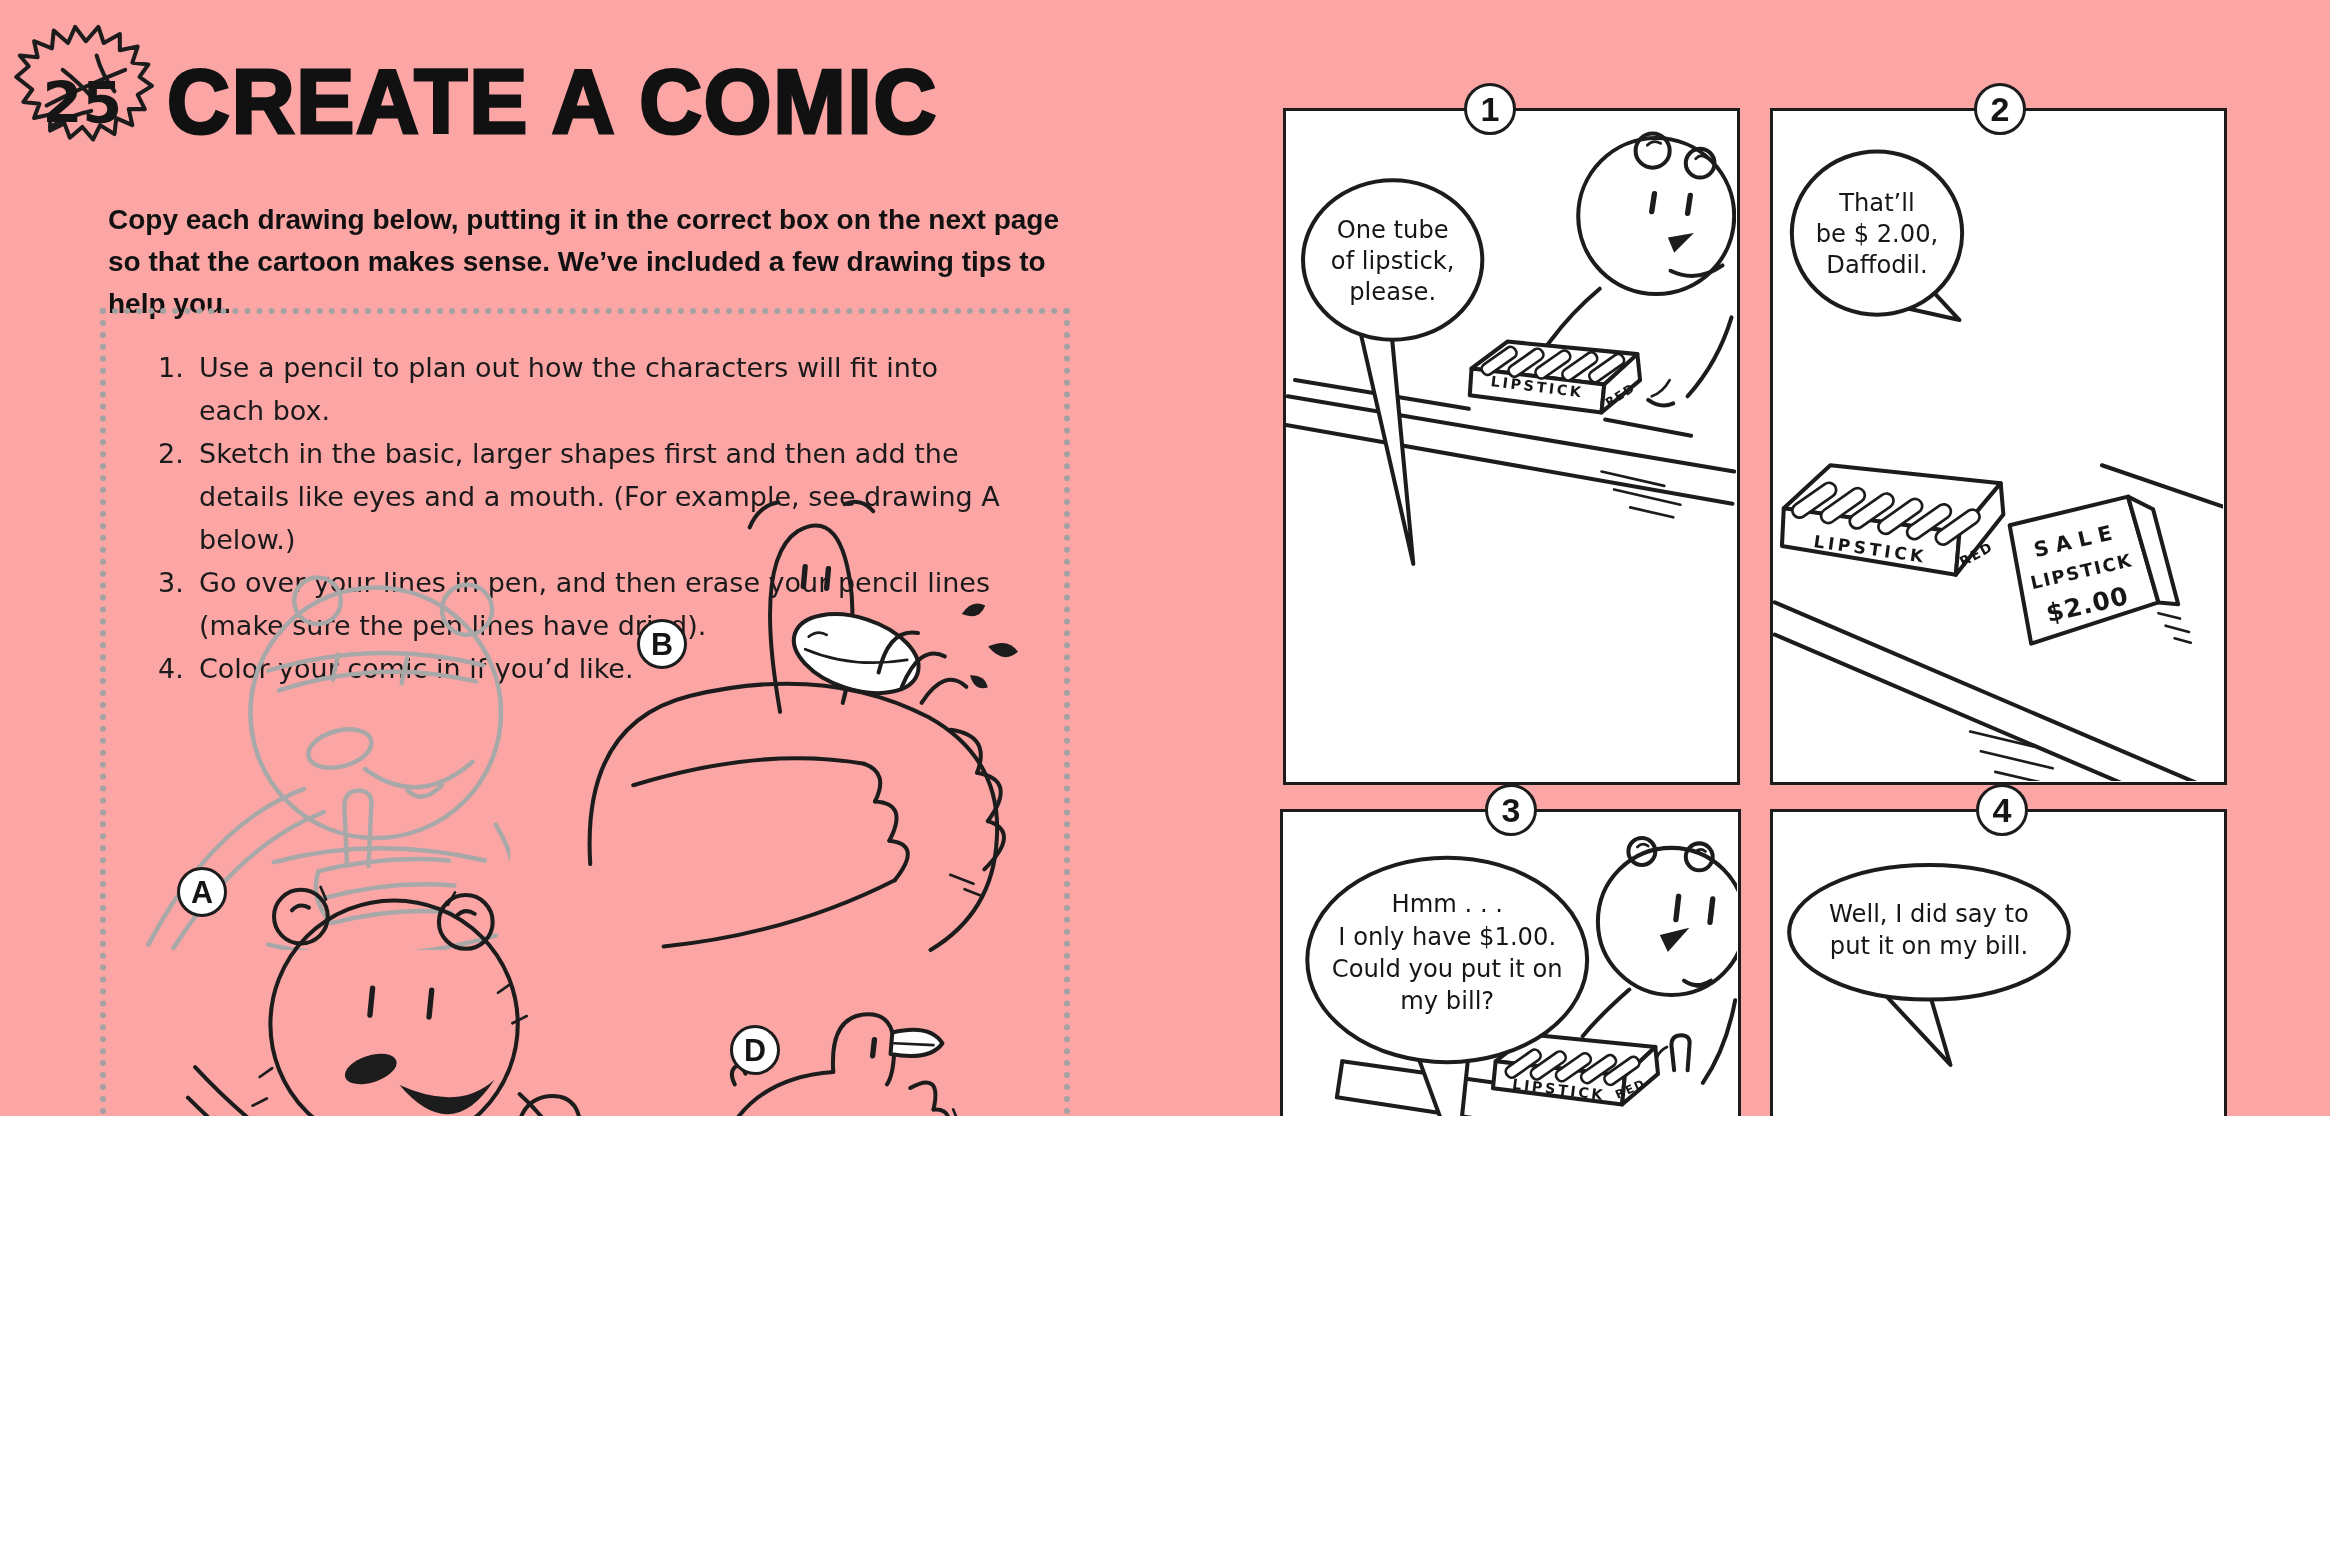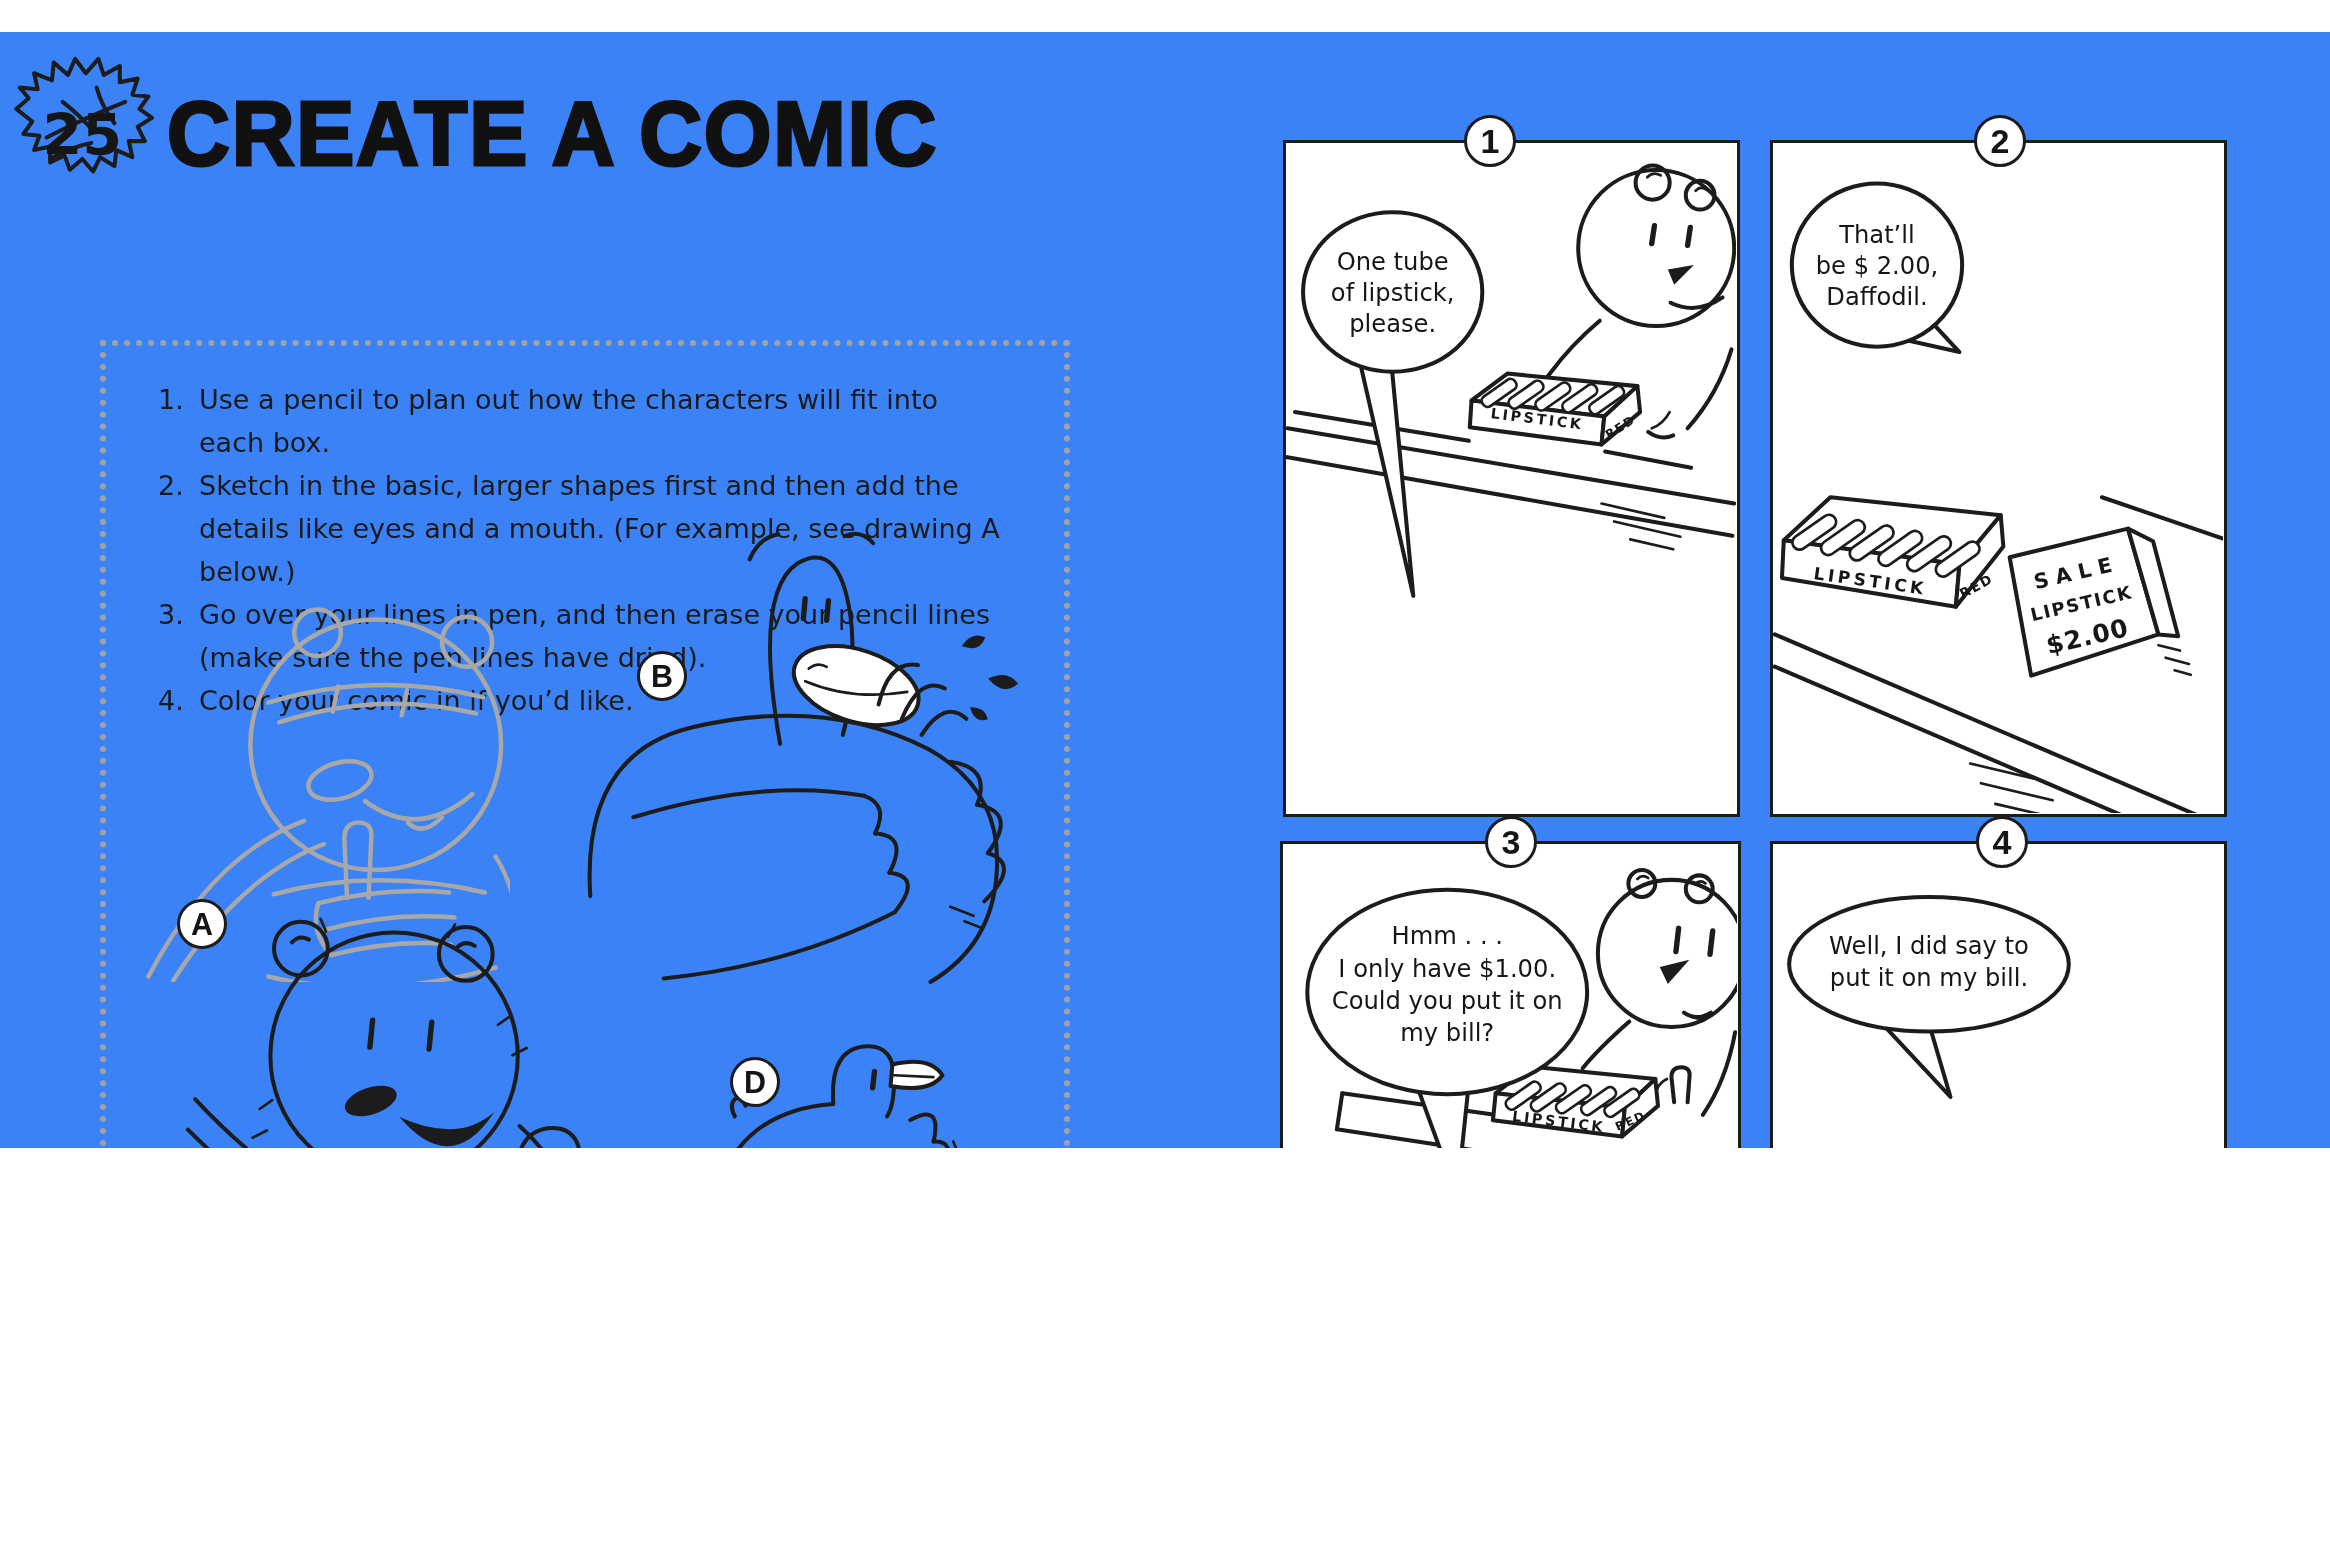--- a/index.html
+++ b/index.html
@@ -1,17 +1,17 @@
 <!DOCTYPE html>
 <html style="font-size:14.3px"><head>
 <meta charset="utf-8">
 <style>
   html,body{margin:0;padding:0;background:#ffffff;}
-  .spread{position:relative;width:2330px;height:1116px;background:#3b82f6;overflow:hidden;
-          font-family:"Liberation Sans",sans-serif;color:#151515;margin-top:32px;}
+  .spread{position:relative;width:2330px;height:1116px;background:#fca5a5;overflow:hidden;
+          font-family:"Liberation Sans",sans-serif;color:#151515;}
   .abs{position:absolute;}
 
   
   .title{position:absolute;left:167px;top:50px;font-size:87px;font-weight:700;
          letter-spacing:1.8px;color:#111;-webkit-text-stroke:3.1px #111;white-space:nowrap;
          font-family:"Liberation Sans",sans-serif;transform:scaleY(1.04);transform-origin:top left;}
   .intro{position:absolute;left:108px;top:199px;width:986px;font-size:28px;font-weight:700;
          line-height:42px;color:#111;}
   .tipsbox{position:absolute;left:100px;top:308px;width:970px;height:1165px;
            border:6.3px dotted #a2a2a2;box-sizing:border-box;}
@@ -56,20 +56,21 @@
     <path class="leaf-shape" d="M8,66 L22,54 12,42 32,44 28,26 48,34 50,14 66,28 74,10 86,26 100,10 106,28 124,18 124,36 144,32 138,50 156,52 146,66 160,76 144,86 152,102 134,102 138,120 120,112 118,130 102,120 94,136 82,122 68,134 62,118 46,126 46,108 28,112 34,96 16,94 26,80 Z"></path>
     <path class="leaf-vein" d="M42,98 Q80,78 130,58"></path>
     <path class="leaf-vein" d="M60,58 Q78,72 94,90"></path>
     <path class="leaf-vein" d="M98,42 Q104,64 118,82"></path>
     <path class="leaf-vein" d="M46,122 Q70,108 92,104"></path>
     <text x="82" y="118" text-anchor="middle" font-size="64" font-weight="800" font-family="Liberation Sans, sans-serif" fill="#111">25</text>
   </svg>
 
   <div class="title">CREATE A COMIC</div>
 
+  <div class="intro">Copy each drawing below, putting it in the correct box on the next page so that the cartoon makes sense. We’ve included a few drawing tips to help you.</div>
 
   <div class="tipsbox">
     <div class="tips">
       <div class="tip">
         <span class="n">1.</span>
         <span class="t">Use a pencil to plan out how the characters will fit into each box.</span>
       </div>
       <div class="tip">
         <span class="n">2.</span>
         <span class="t">Sketch in the basic, larger shapes first and then add the details like eyes and a mouth. (For example, see drawing A below.)</span>

